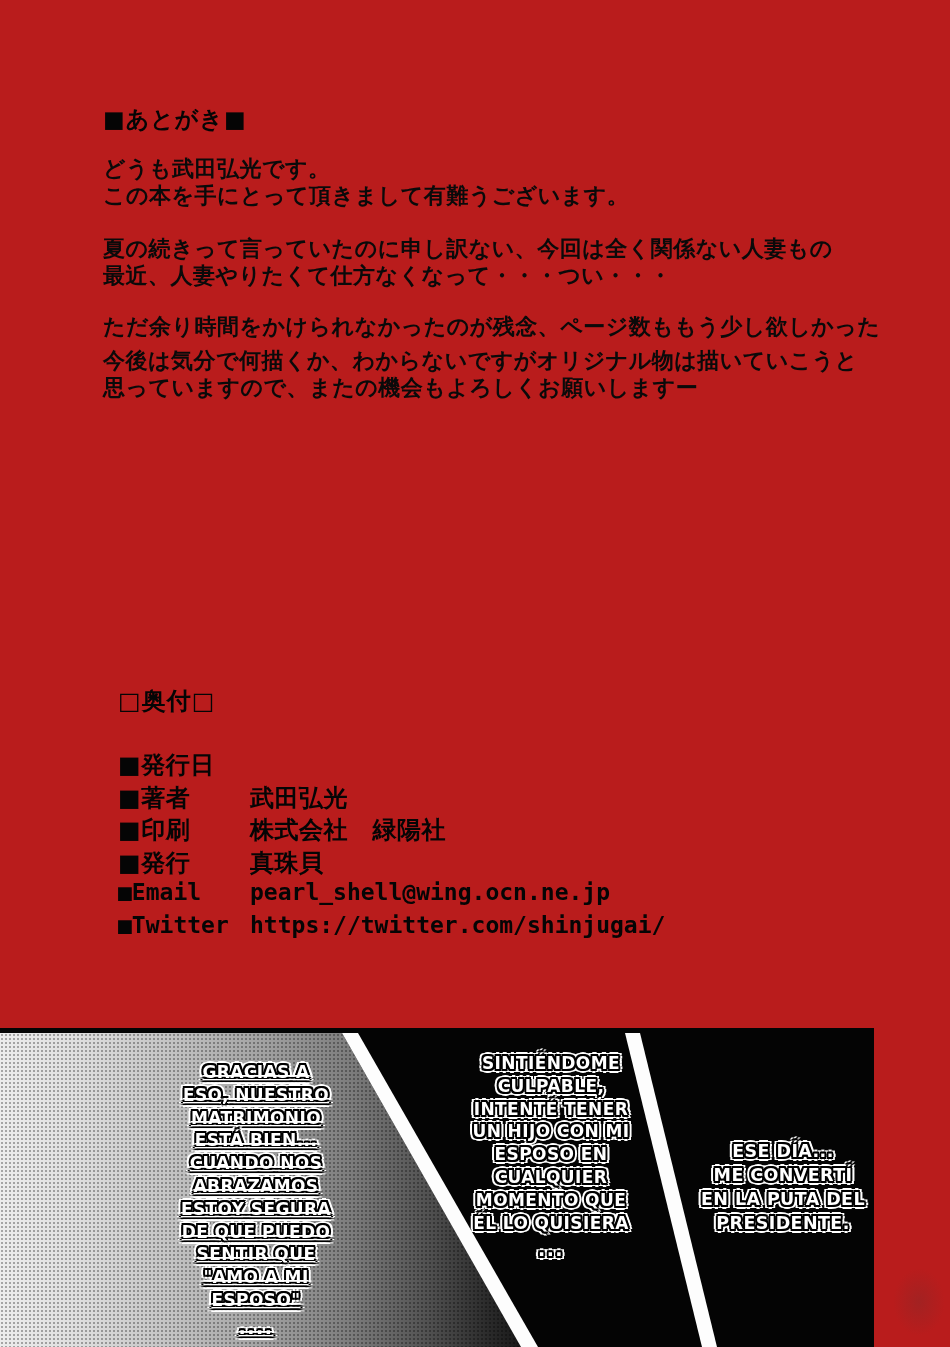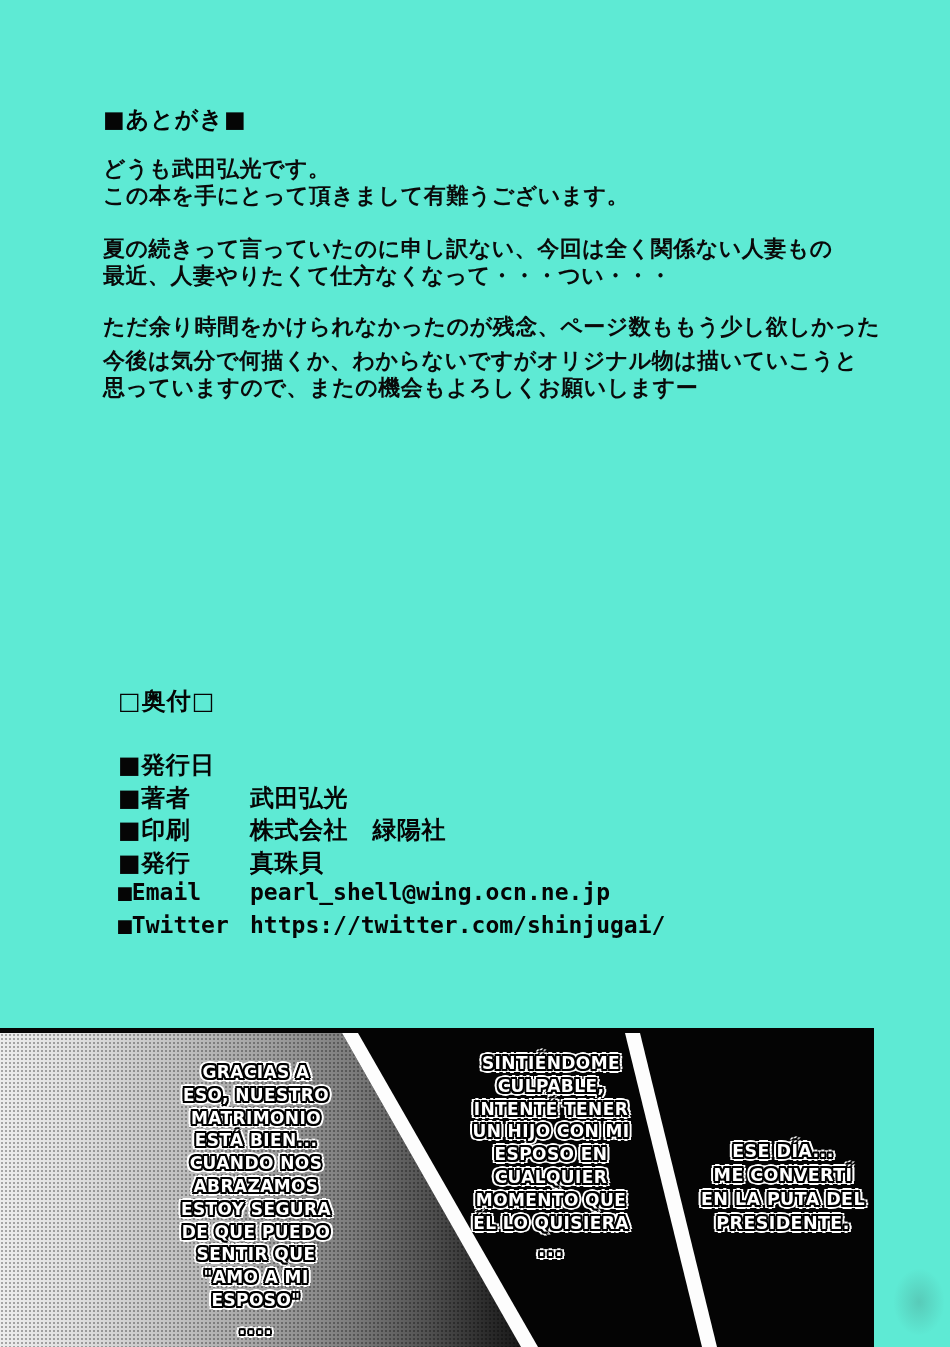--- a/index.html
+++ b/index.html
@@ -1,19 +1,19 @@
 <!DOCTYPE html>
 <html><head>
 <meta charset="utf-8">
 <style>
   html,body{margin:0;padding:0;background:#9a9a9a;}
   .page{
     position:relative;
     width:950px;height:1347px;
-    background:#5eead4;
+    background:#b91c1c;
     overflow:hidden;
     font-family:"DejaVu Sans","Liberation Sans",sans-serif;
     color:#000;
   }
 
   
   .afterword{
     position:absolute;left:103px;top:104px;width:790px;
   }
   .jp-title{
@@ -102,21 +102,21 @@
       -2px 0 0 #000, 2px 0 0 #000, 0 -2px 0 #000, 0 2px 0 #000,
       -3.4px -3.4px 0 #fff, 3.4px -3.4px 0 #fff,
       -3.4px  3.4px 0 #fff, 3.4px  3.4px 0 #fff,
       -4px 0 0 #fff, 4px 0 0 #fff, 0 -4px 0 #fff, 0 4px 0 #fff;
   }
   .dialogue .line.dots{
     margin-top:7px;
     letter-spacing:1.5px;
     font-size:19px;line-height:16px;
   }
-  .d-left  {left:256px;top:28px;}
+  .d-left  {left:256px;top:28px;text-decoration:underline;}
   .d-mid   {left:551px;top:19px;}
   .d-right {left:783px;top:106px;font-size:17.5px;line-height:24px;}
 
   
   .smudge{
     position:absolute;left:893px;top:1268px;width:52px;height:68px;
     background:radial-gradient(ellipse at center,rgba(60,60,60,0.18),rgba(60,60,60,0) 70%);
   }
 </style>
 </head>

